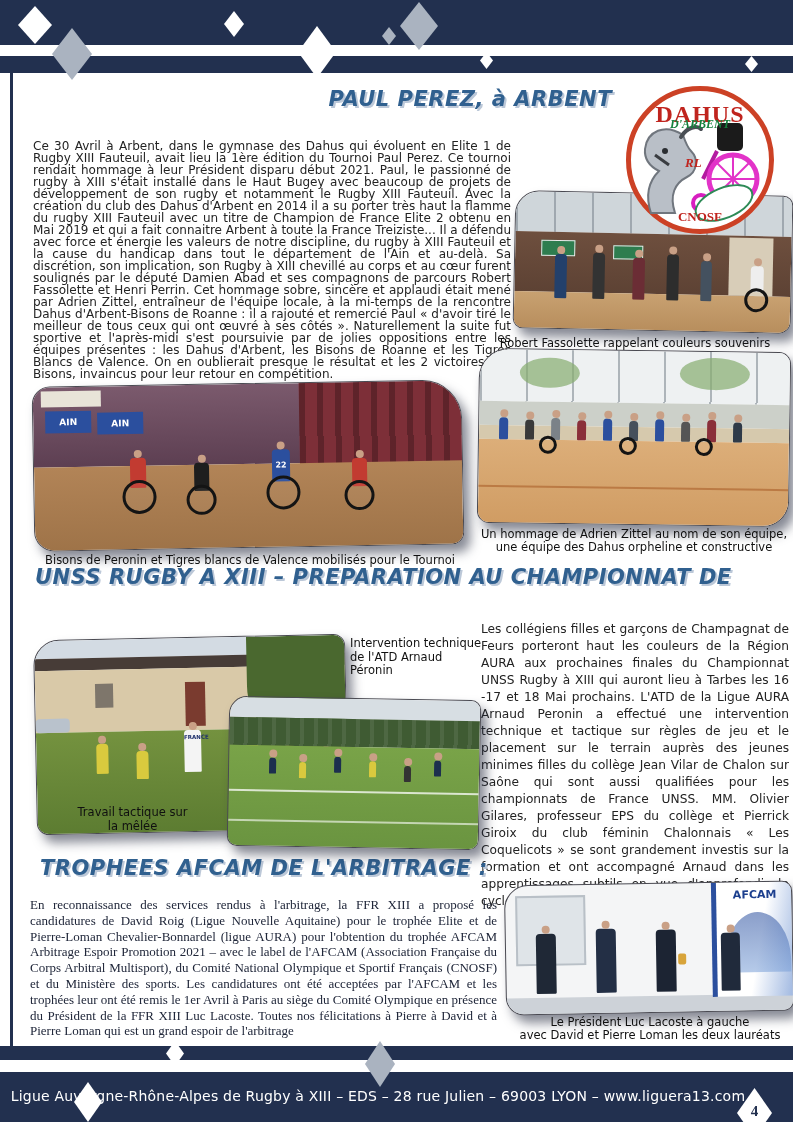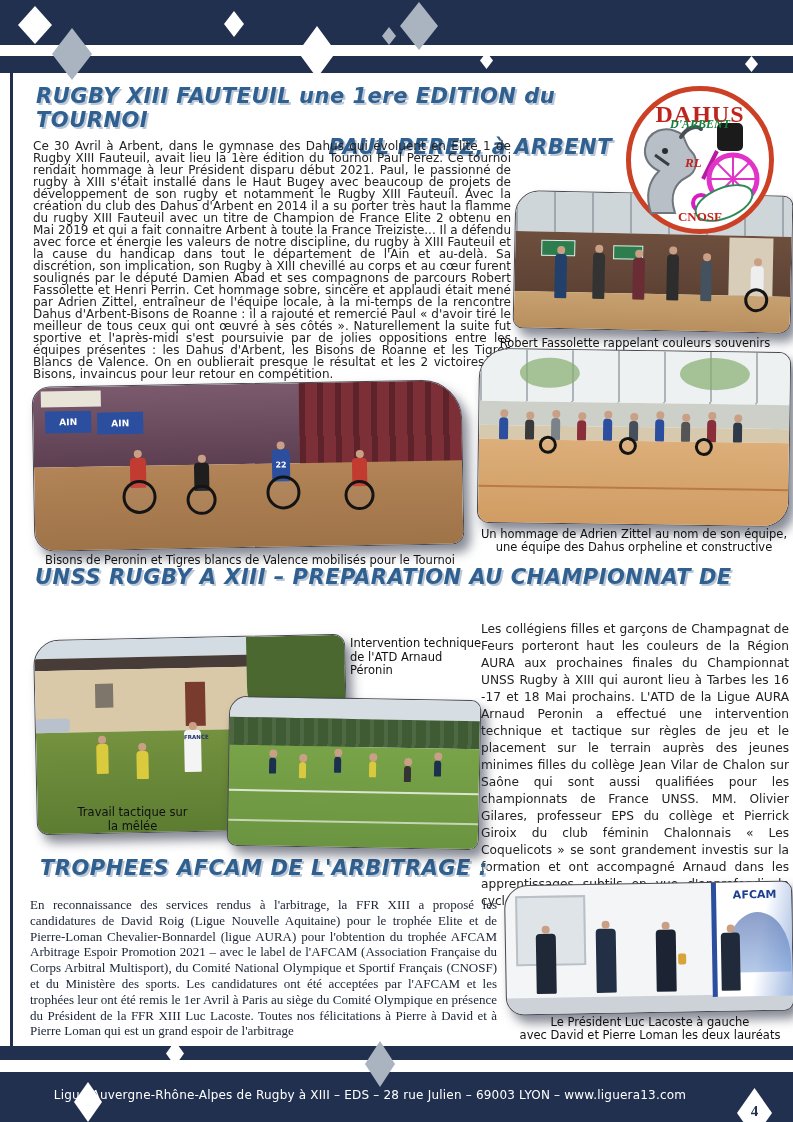--- a/index.html
+++ b/index.html
@@ -35,21 +35,20 @@
 <div class="dmd w" style="left:224px;top:11px;width:20px;height:26px"></div>
 <div class="dmd w" style="left:298px;top:26px;width:38px;height:52px"></div>
 <div class="dmd g" style="left:382px;top:27px;width:14px;height:18px"></div>
 <div class="dmd g" style="left:400px;top:2px;width:38px;height:48px"></div>
 <div class="dmd w" style="left:480px;top:52px;width:13px;height:17px"></div>
 <div class="dmd w" style="left:745px;top:56px;width:13px;height:16px"></div>
 
 <div class="vrule" style="left:10px;top:73px;height:973px"></div>
 
 <div class="abs" style="left:36px;top:84px;width:576px">
-  <div class="title" style="text-align:left">RUGBY XIII FAUTEUIL une 1ere EDITION du TOURNOI</div>
   <div class="title" style="text-align:right;margin-top:3px">PAUL PEREZ,  à ARBENT</div>
 </div>
 
 <div class="logo-circle" style="left:626px;top:86px;width:148px;height:148px">
   <svg width="70" height="95" viewBox="0 0 70 95" style="position:absolute;left:4px;top:30px">
     <path d="M48 14 C30 2 12 10 10 28 C9 40 16 46 24 50 C14 60 10 74 16 92 L40 92 C34 74 40 62 52 56 C62 51 64 38 56 30 C52 26 50 20 48 14 Z" fill="#b9bfc7" stroke="#70767e" stroke-width="2"></path>
     <path d="M46 16 C52 6 62 4 66 8" fill="none" stroke="#4a4f55" stroke-width="4" stroke-linecap="round"></path>
     <circle cx="30" cy="30" r="3" fill="#2a2d31"></circle>
     <path d="M20 34 L34 44" stroke="#3a3d41" stroke-width="3"></path>
   </svg>
@@ -189,15 +188,15 @@
 </div>
 <div class="abs caption" style="left:505px;top:1016px;width:290px">Le Président Luc Lacoste à gauche</div>
 <div class="abs caption" style="left:505px;top:1029px;width:290px">avec David et Pierre Loman les deux lauréats</div>
 
 <div class="abs navy" style="left:0;top:1046px;width:793px;height:14px"></div>
 <div class="abs" style="left:0;top:1060px;width:793px;height:12px;background:#fff"></div>
 <div class="abs navy" style="left:0;top:1072px;width:793px;height:50px"></div>
 <div class="dmd w" style="left:166px;top:1041px;width:18px;height:25px"></div>
 <div class="dmd g" style="left:365px;top:1041px;width:30px;height:46px"></div>
 <div class="dmd w" style="left:74px;top:1082px;width:28px;height:40px"></div>
-<div class="abs" style="left:0;top:1088px;width:740px;text-align:center;color:#ffffff;font-size:12px;letter-spacing:.2px">Ligue Auvergne-Rhône-Alpes de Rugby à XIII – EDS – 28 rue Julien – 69003  LYON  – www.liguera13.com</div>
+<div class="abs" style="left:8px;top:1088px;width:740px;text-align:center;color:#ffffff;font-size:14px;letter-spacing:.2px">Ligue Auvergne-Rhône-Alpes de Rugby à XIII – EDS – 28 rue Julien – 69003  LYON  – www.liguera13.com</div>
 <div class="dmd w" style="left:737px;top:1088px;width:35px;height:50px"></div>
 <div class="abs" style="left:737px;top:1103px;width:35px;text-align:center;color:#22304f;font-family:'Liberation Serif',serif;font-weight:bold;font-size:15px">4</div>
 
 </body></html>

